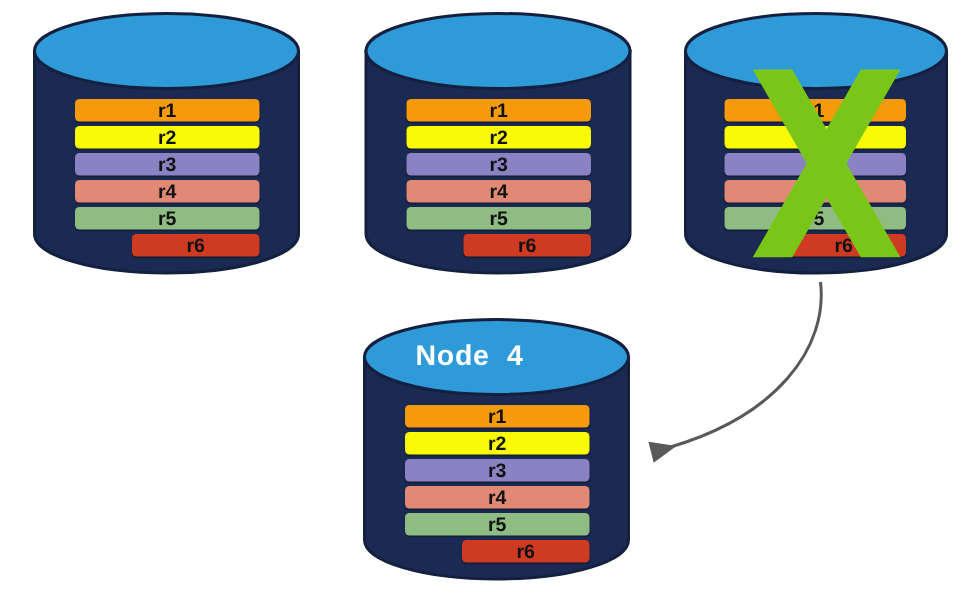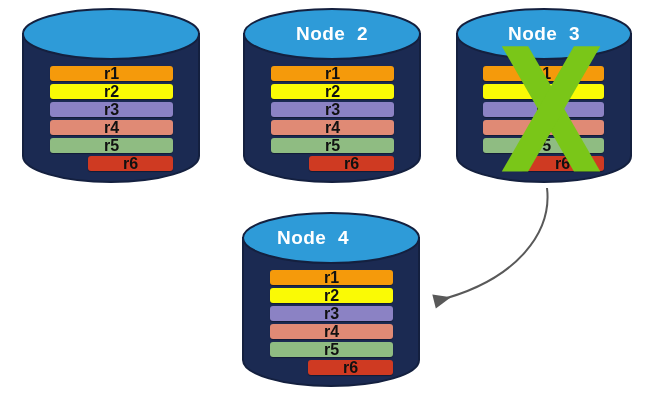--- a/index.html
+++ b/index.html
@@ -52,21 +52,21 @@
     position: absolute;
     z-index: 3;
   }
 
   .row {
     position: relative;
     height: 15px;
     margin-bottom: 3px;
     border-radius: 3px;
     text-align: center;
-    font-size: 16px;
+    font-size: 13px;
     font-weight: bold;
     color: #111111;
     line-height: 15px;
     font-family: "Liberation Sans", sans-serif;
     box-shadow: 0 1px 1px rgba(0,0,0,0.35);
   }
 
   .row:last-child { margin-bottom: 0; margin-left: 38px; }
 
   .xmark {
@@ -101,36 +101,34 @@
         <div class="row" style="background: rgb(224, 138, 117);">r4</div>
         <div class="row" style="background: rgb(143, 188, 130);">r5</div>
         <div class="row" style="background: rgb(207, 58, 34);">r6</div>
       </div>
     </div>
     <div class="node" style="left: 243px; top: 8px; width: 178px; height: 174px;">
       <svg class="node-svg" width="178" height="174" viewBox="0 0 178 174">
         <path d="M 1,26 L 1,148 A 88,26 0 0 0 177,148 L 177,26 Z" fill="#1b2a52" stroke="#14203f" stroke-width="2"></path>
         <ellipse cx="89" cy="26" rx="88" ry="25" fill="#2e9bd8" stroke="#14203f" stroke-width="2"></ellipse>
       </svg>
-      <div class="node-title" style="top: 15px;">Node  2</div>
       <div class="rows" style="left: 28px; width: 123px; top: 58px;">
         <div class="row" style="background: rgb(245, 154, 11);">r1</div>
         <div class="row" style="background: rgb(250, 250, 5);">r2</div>
         <div class="row" style="background: rgb(139, 130, 196);">r3</div>
         <div class="row" style="background: rgb(224, 138, 117);">r4</div>
         <div class="row" style="background: rgb(143, 188, 130);">r5</div>
         <div class="row" style="background: rgb(207, 58, 34);">r6</div>
       </div>
     </div>
     <div class="node" style="left: 456px; top: 8px; width: 176px; height: 174px;">
       <svg class="node-svg" width="176" height="174" viewBox="0 0 176 174">
         <path d="M 1,26 L 1,148 A 87,26 0 0 0 175,148 L 175,26 Z" fill="#1b2a52" stroke="#14203f" stroke-width="2"></path>
         <ellipse cx="88" cy="26" rx="87" ry="25" fill="#2e9bd8" stroke="#14203f" stroke-width="2"></ellipse>
       </svg>
-      <div class="node-title" style="top: 15px;">Node  3</div>
       <div class="rows" style="left: 27px; width: 121px; top: 58px;">
         <div class="row" style="background: rgb(245, 154, 11);">r1</div>
         <div class="row" style="background: rgb(250, 250, 5);">r2</div>
         <div class="row" style="background: rgb(139, 130, 196);">r3</div>
         <div class="row" style="background: rgb(224, 138, 117);">r4</div>
         <div class="row" style="background: rgb(143, 188, 130);">r5</div>
         <div class="row" style="background: rgb(207, 58, 34);">r6</div>
       </div>
       <svg class="xmark" width="176" height="174" viewBox="0 0 100 100" preserveAspectRatio="none" style="left: 0px; top: 0px;">
         <g fill="#7ac618">

